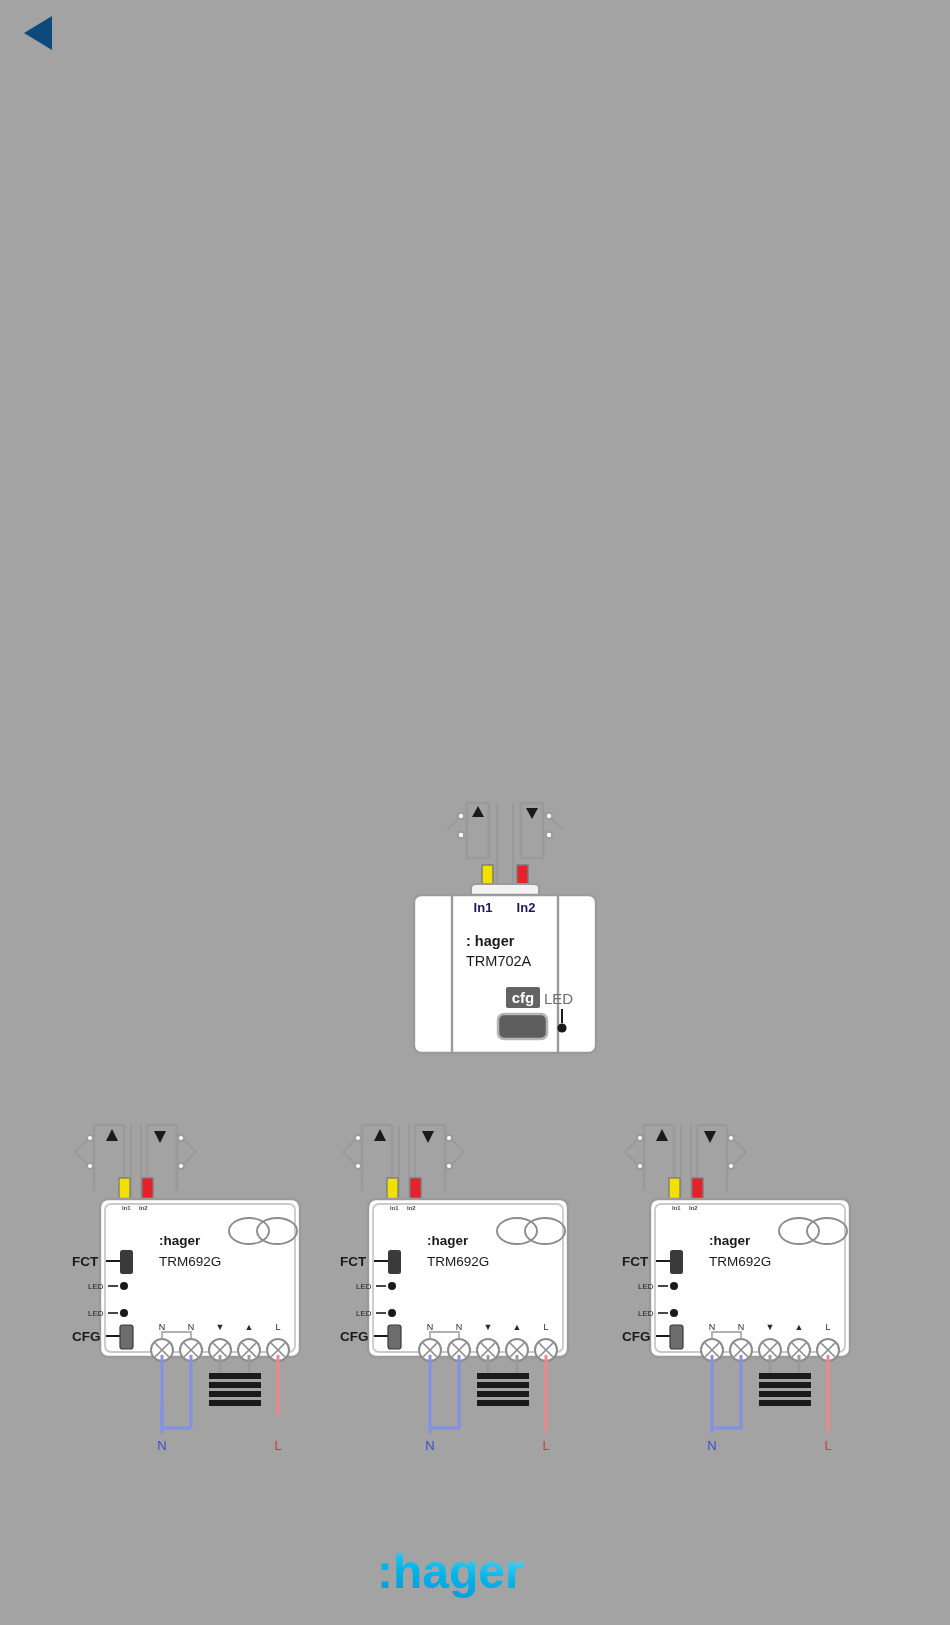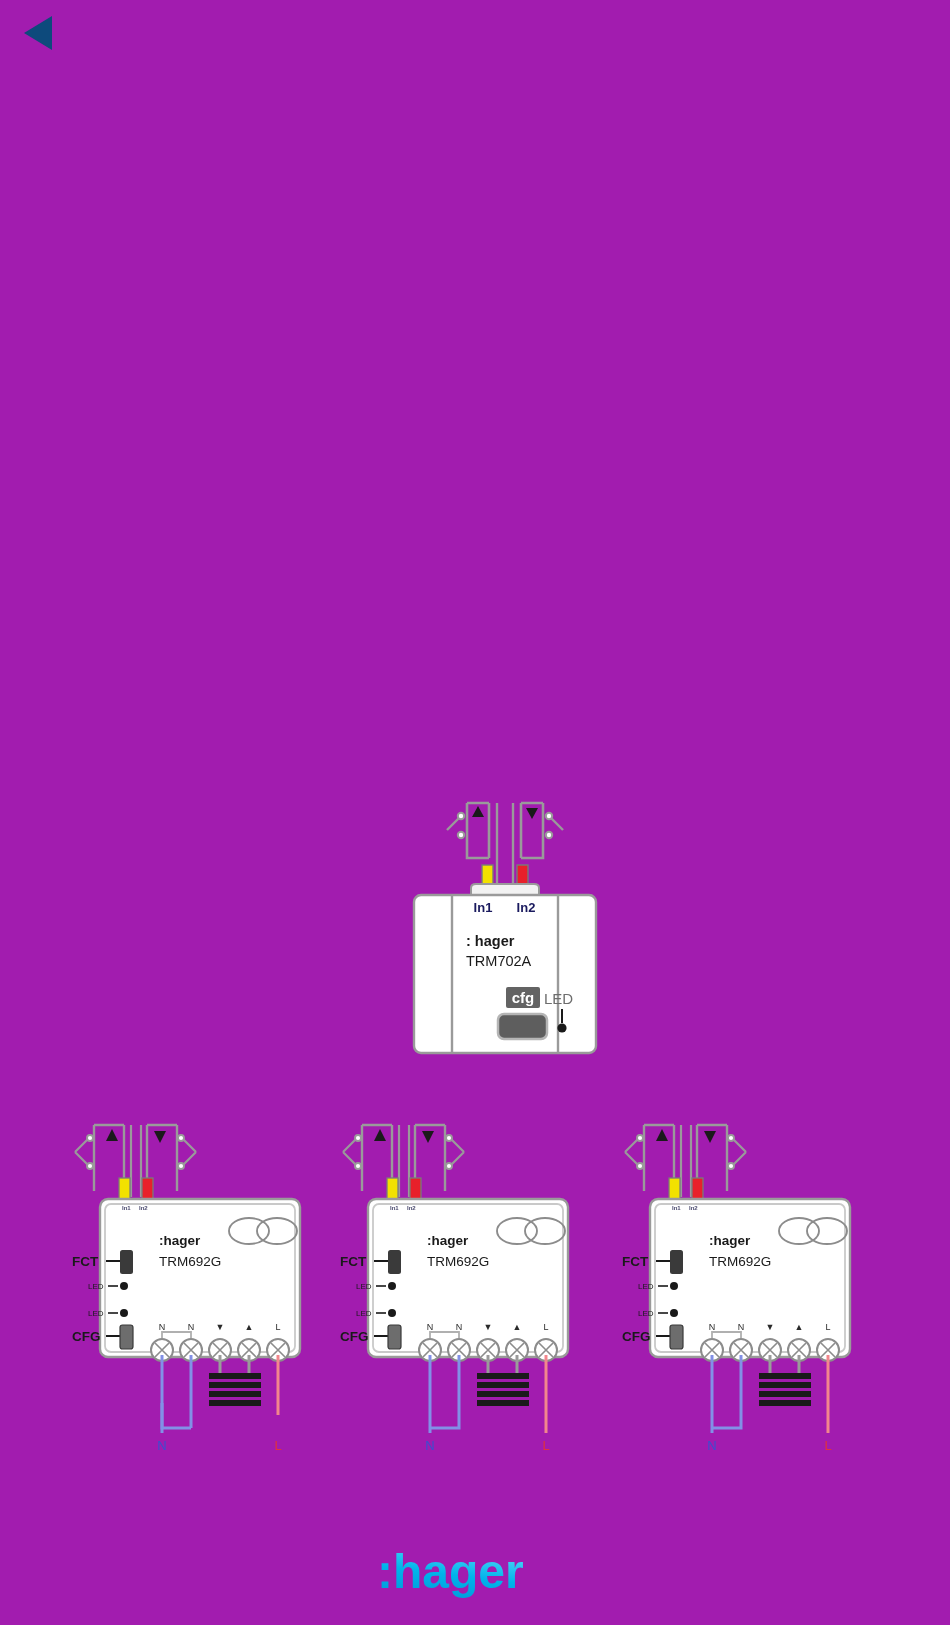--- a/index.html
+++ b/index.html
@@ -10,21 +10,21 @@
   body {
     width: 950px;
     height: 1625px;
     position: relative;
     font-family: "Liberation Sans", sans-serif;
     overflow: hidden;
   }
   .page {
     position: absolute;
     inset: 0;
-    background: #a21caf;
+    background: #a3a3a3;
   }
   
   #back-arrow {
     position: absolute;
     left: 22px;
     top: 14px;
     width: 32px;
     height: 38px;
     cursor: pointer;
   }

